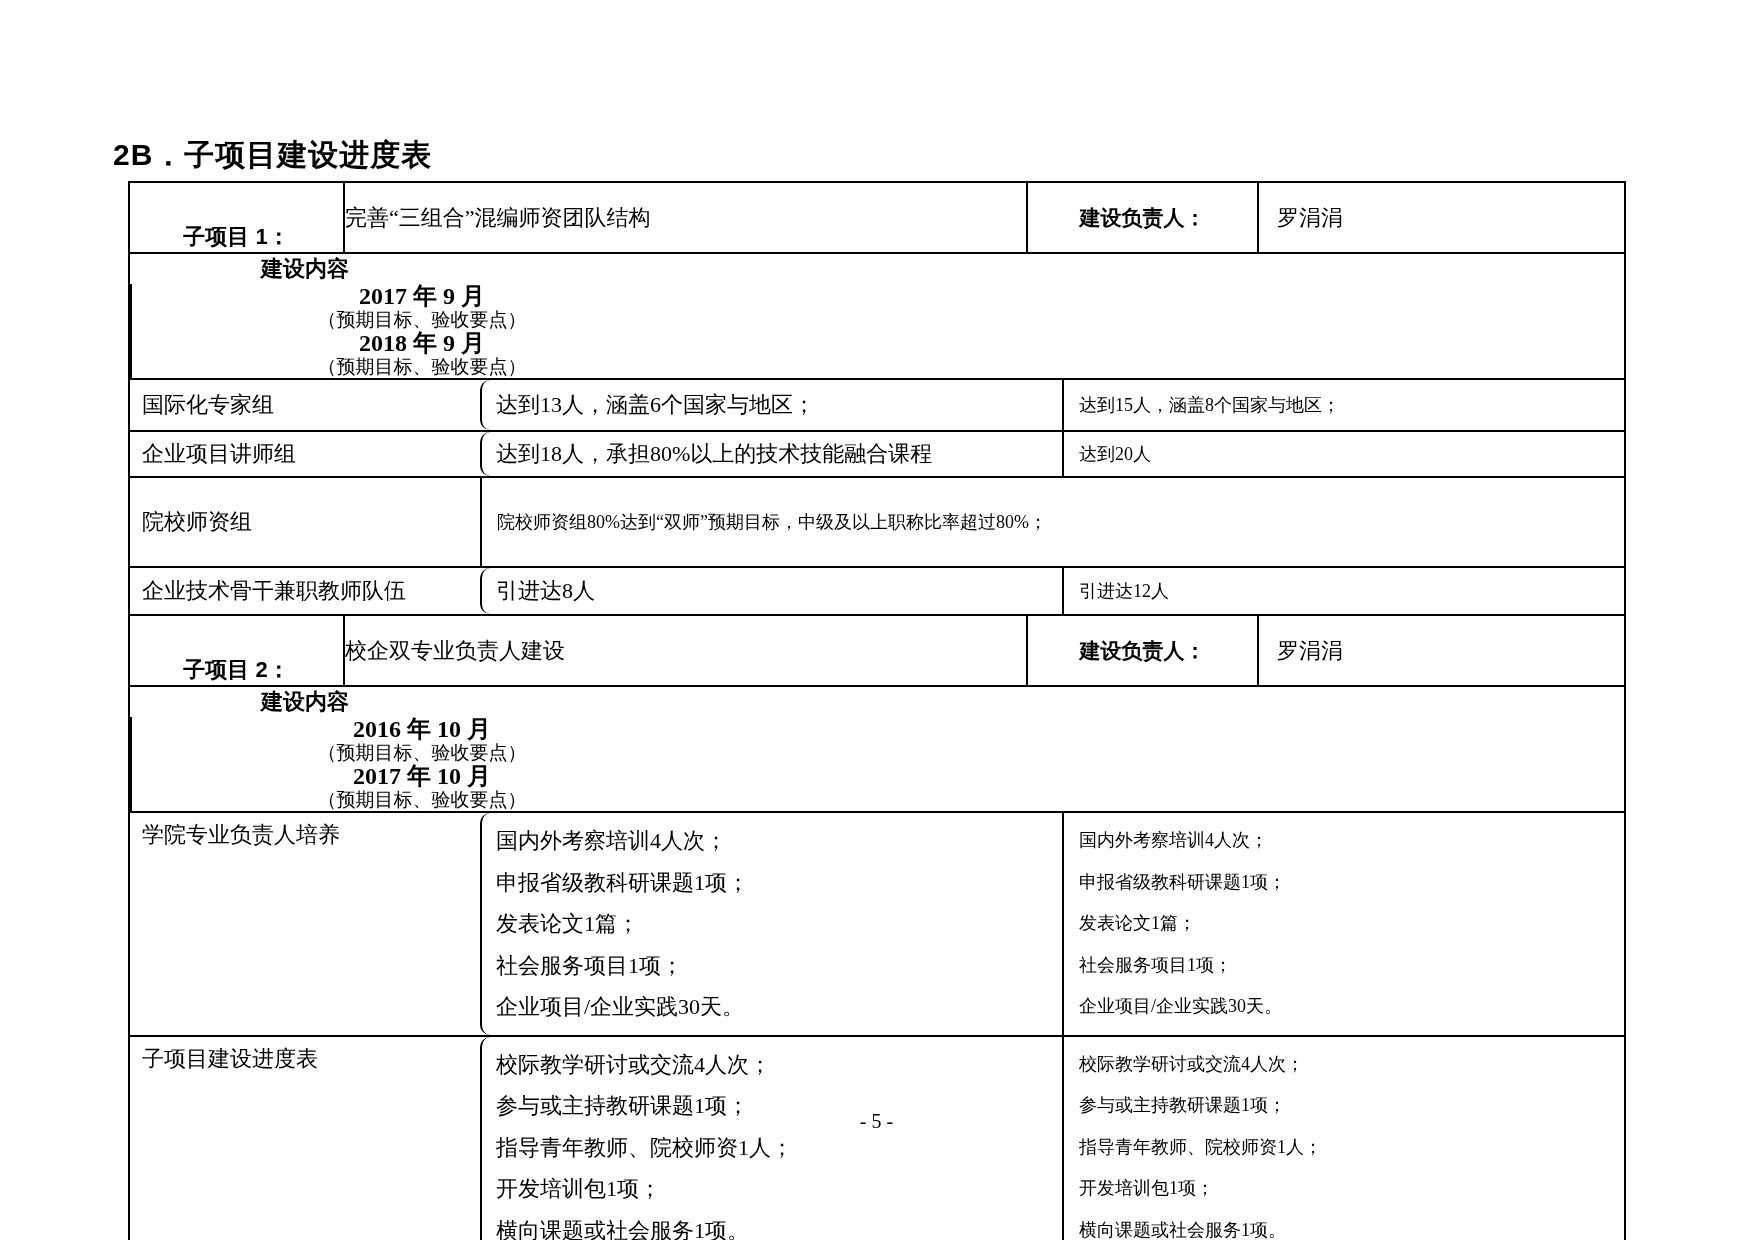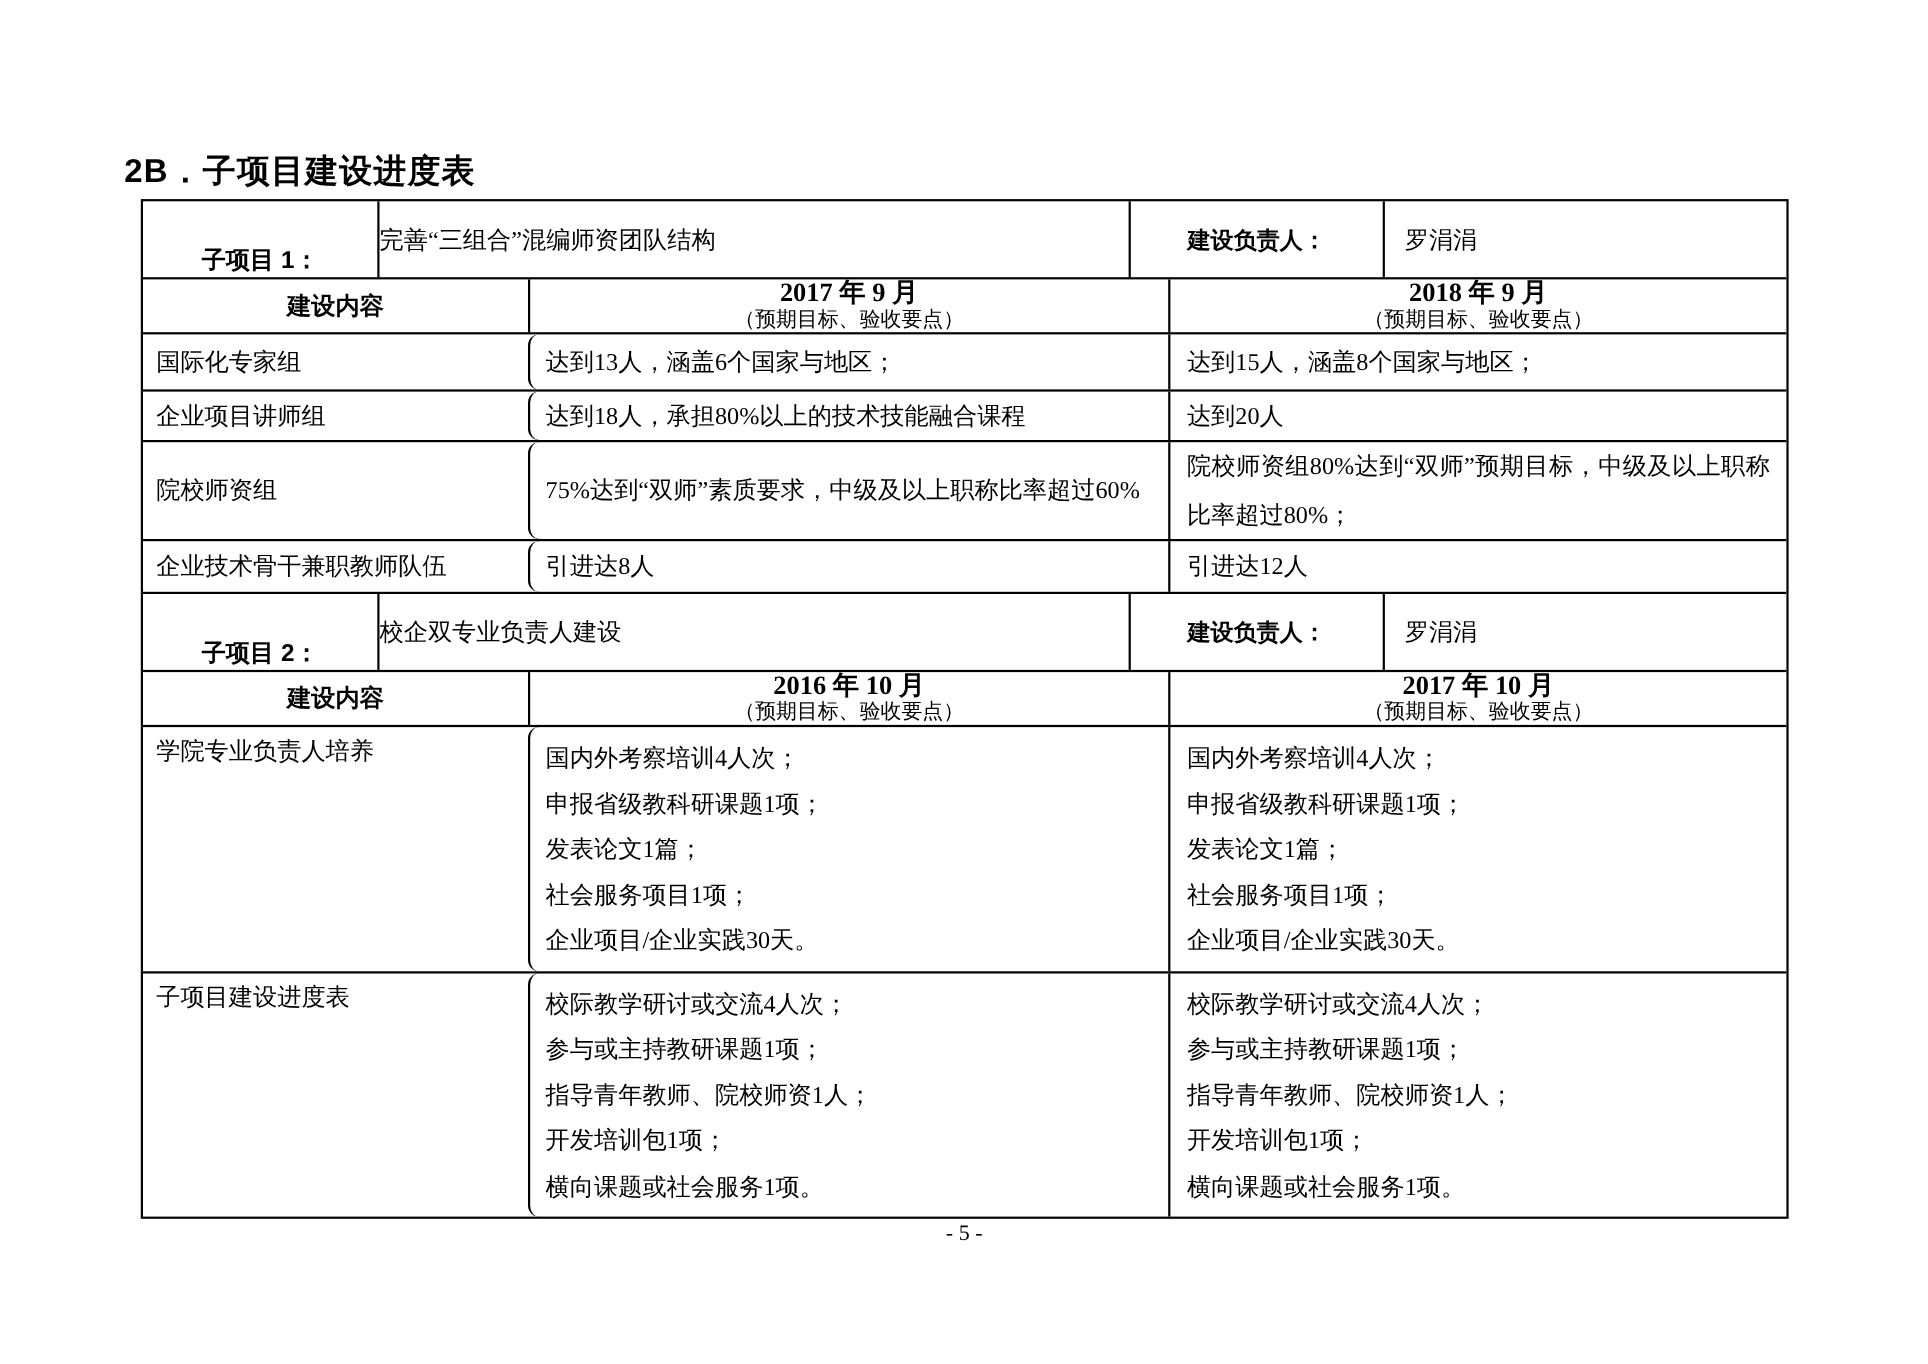--- a/index.html
+++ b/index.html
@@ -29,32 +29,32 @@
   
   .row-project{min-height:62px;}
   .cp-label{width:213px;align-items:center;justify-content:center;
     font-family:"Liberation Sans","DejaVu Sans",sans-serif;font-weight:bold;font-size:22px;margin-top:39px;}
   .cp-name{width:683px;font-size:22px;justify-content:center;}
   .cp-leader-label{width:231px;align-items:center;justify-content:center;
     font-family:"Liberation Sans","DejaVu Sans",sans-serif;font-weight:bold;font-size:21px;}
   .cp-leader-name{flex:1;padding-left:18px;font-size:22px;justify-content:center;}
 
   
-  .row-head{min-height:50px;}
+  .row-head{min-height:50px;flex-direction:column;}
   .ch-label{width:350px;align-items:center;justify-content:center;
     font-family:"Liberation Sans","DejaVu Sans",sans-serif;font-weight:bold;font-size:22px;}
   .ch-period{width:582px;align-items:center;justify-content:center;text-align:center;}
   .ch-period.last{flex:1;}
   .p-date{font-weight:bold;font-size:24px;line-height:25px;}
   .p-sub{font-size:19px;line-height:22px;}
 
   
   .row-data .rd-label{width:350px;padding-left:12px;font-size:22px;}
   .row-data .rd-c1{width:582px;padding-left:14px;padding-right:14px;font-size:22px;border-radius:10px;}
-  .row-data .rd-c2{flex:1;padding-left:15px;padding-right:15px;font-size:22px;}
+  .row-data .rd-c2{flex:1;padding-left:15px;padding-right:15px;font-size:18px;}
 
   
   .t1row .cell{justify-content:center;}
   .t1row .line{line-height:44px;}
   .t1row .rd-c1,.t1row .rd-c2{text-align:justify;}
 
   
   .t2row .cell{justify-content:flex-start;padding-top:7px;padding-bottom:7px;}
   .t2row .line{line-height:41.5px;}
 
@@ -104,23 +104,20 @@
     <div class="cell rd-c1">
         <div class="line">达到18人，承担80%以上的技术技能融合课程</div>
       </div>
     <div class="cell rd-c2">
         <div class="line">达到20人</div>
       </div>
   </div>
 
   <div class="trow row-data t1row" style="min-height:90px">
     <div class="cell rd-label">院校师资组</div>
-    <div class="cell rd-c1">
-        <div class="line">75%达到“双师”素质要求，中级及以上职称比率超过60%</div>
-      </div>
     <div class="cell rd-c2">
         <div class="line">院校师资组80%达到“双师”预期目标，中级及以上职称比率超过80%；</div>
       </div>
   </div>
 
   <div class="trow row-data t1row" style="min-height:48px">
     <div class="cell rd-label">企业技术骨干兼职教师队伍</div>
     <div class="cell rd-c1">
         <div class="line">引进达8人</div>
       </div>

